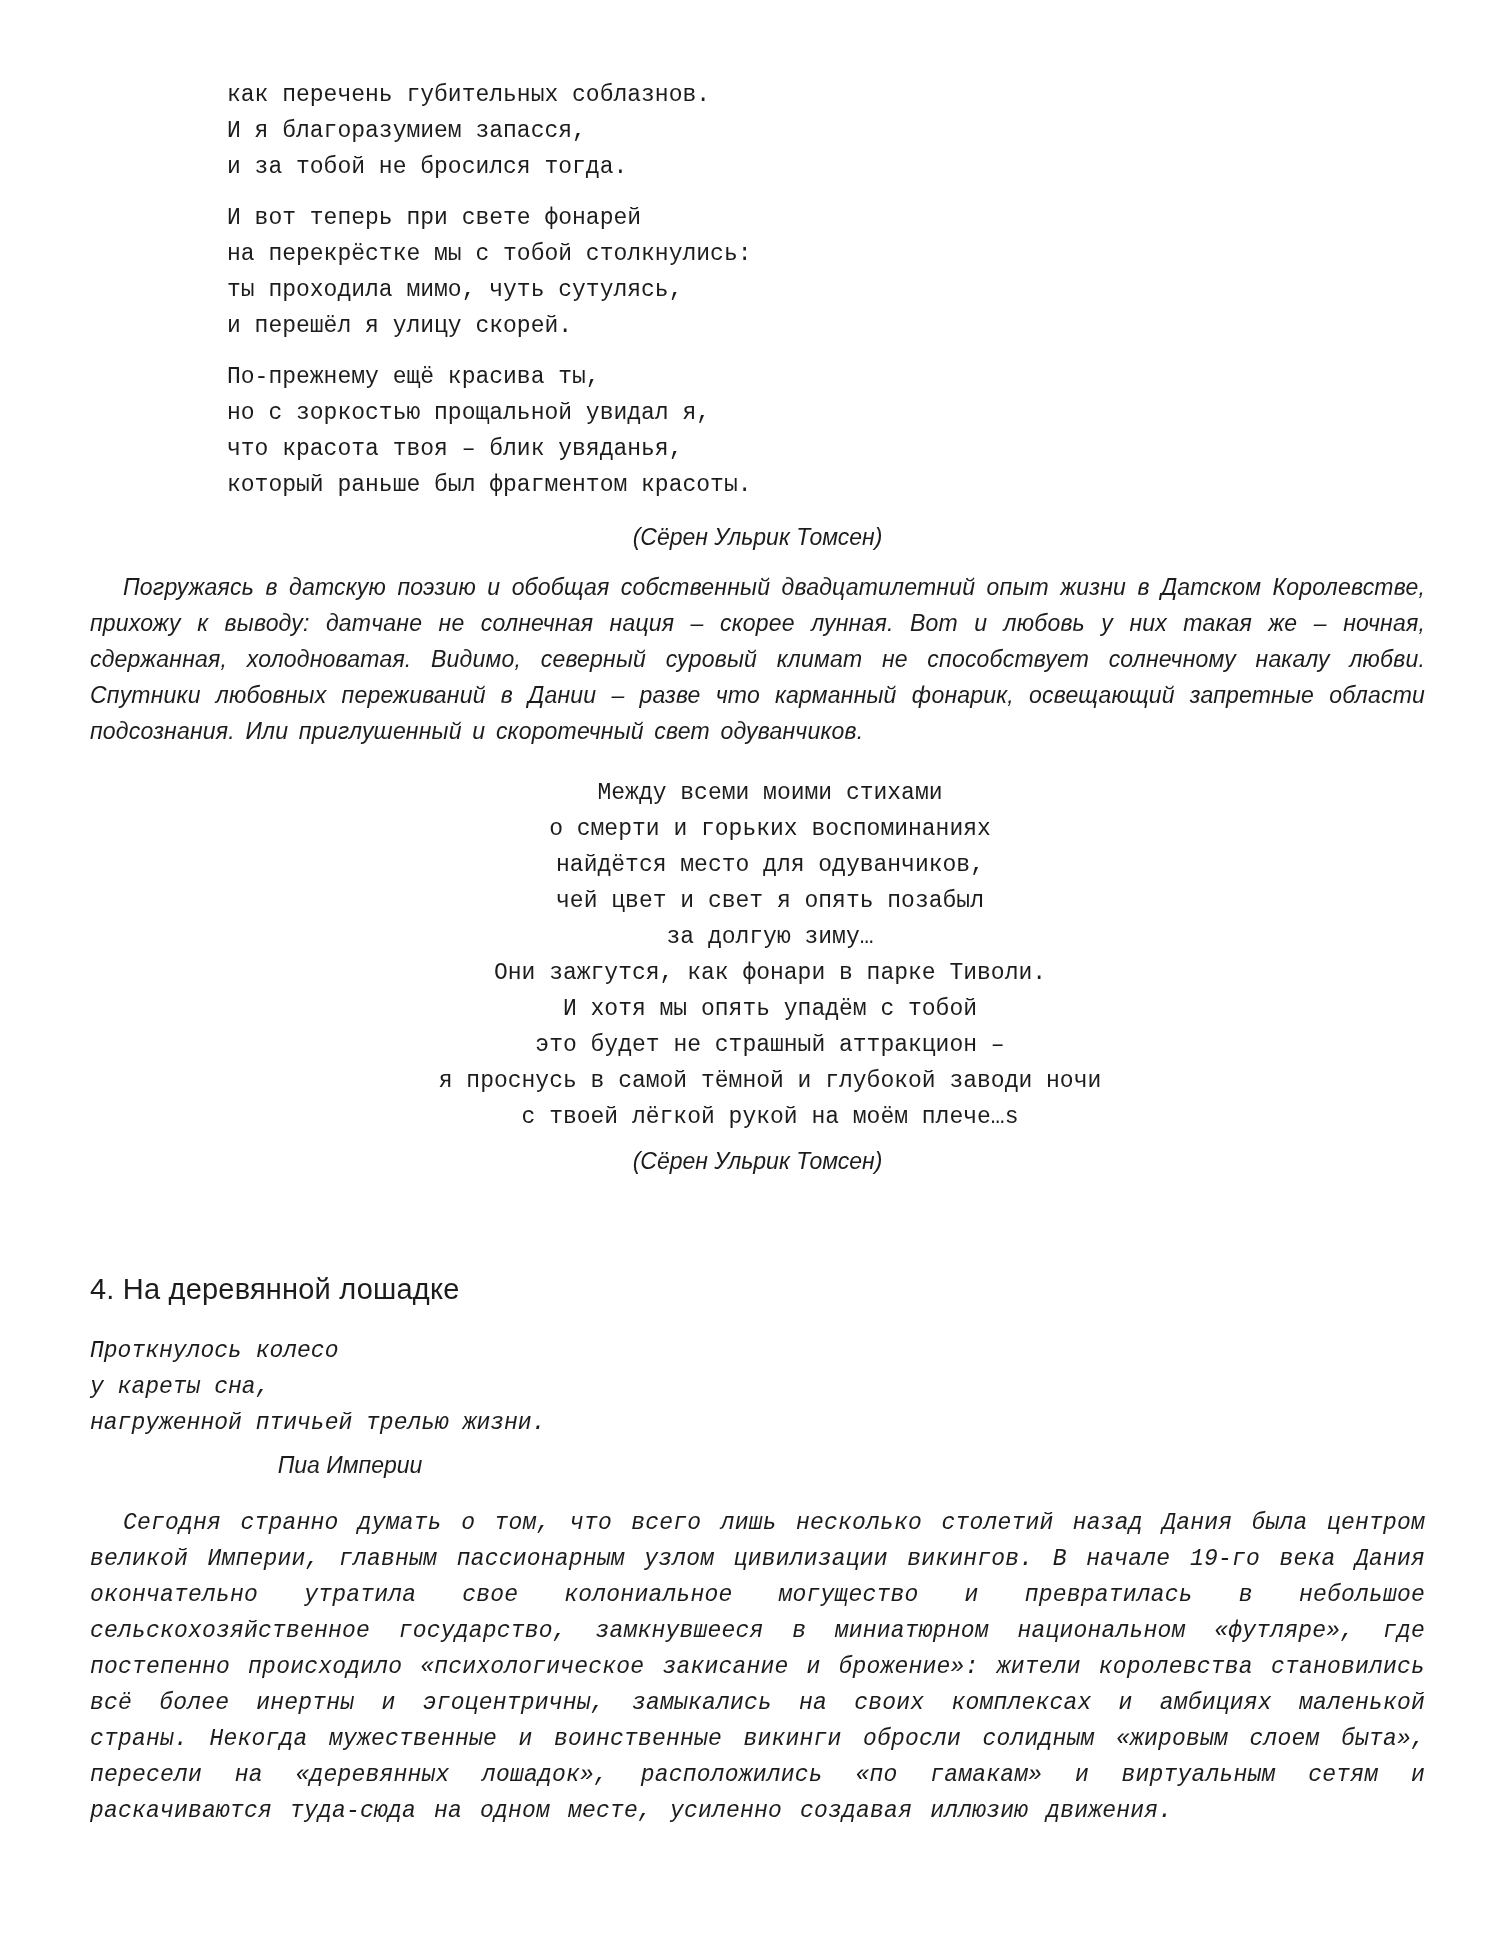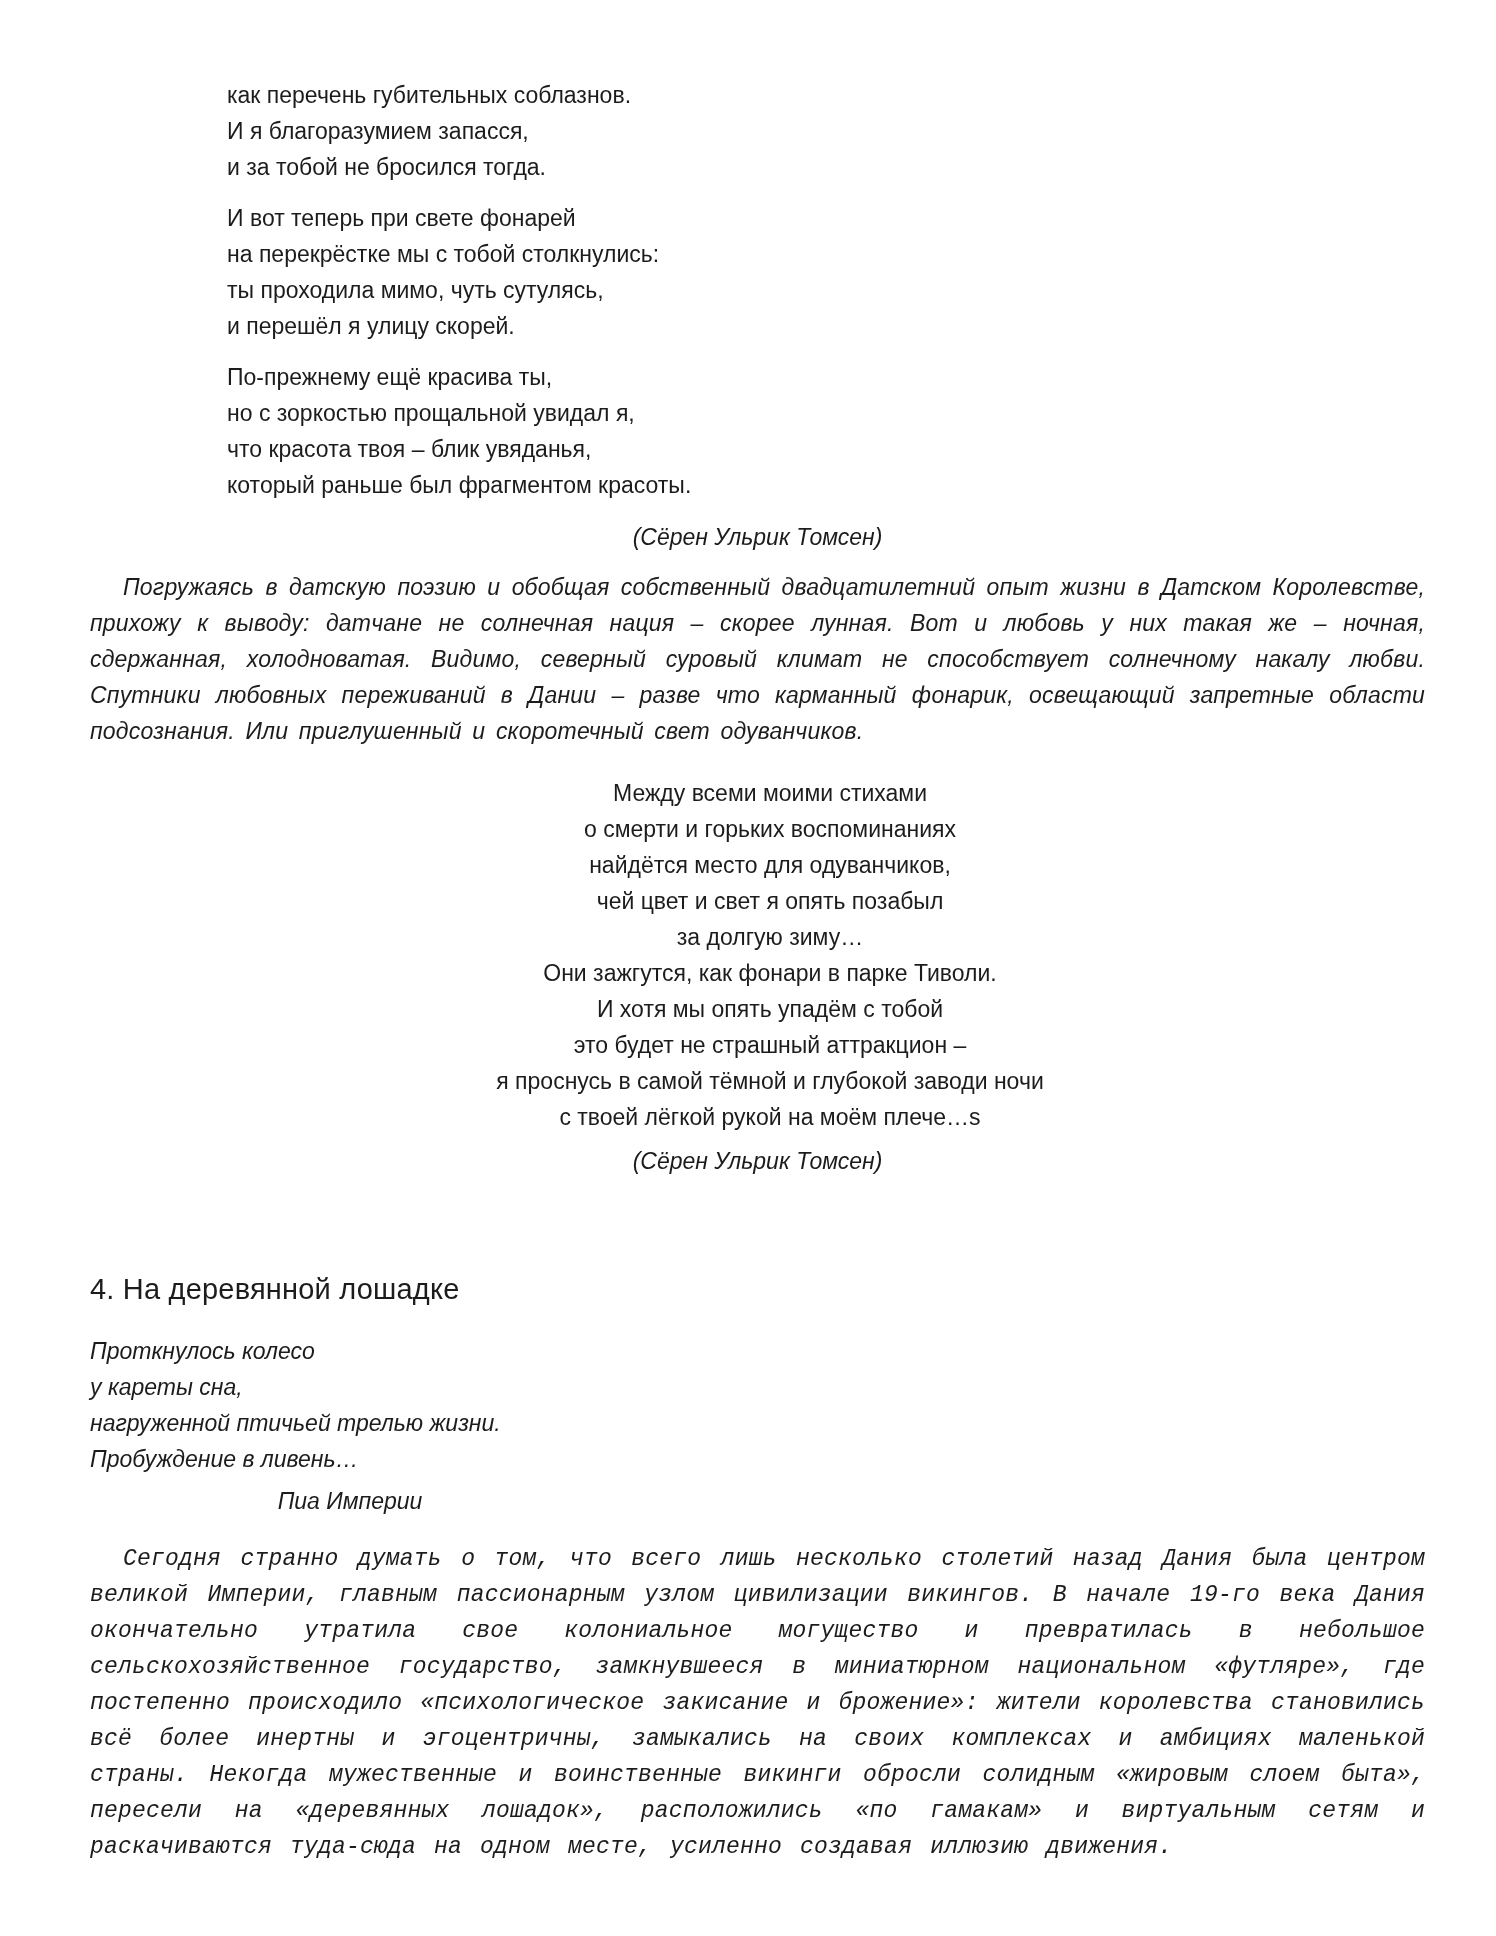--- a/index.html
+++ b/index.html
@@ -16,21 +16,21 @@
     background: #ffffff;
     color: #1c1c1c;
     font-family: "Liberation Sans", sans-serif;
     font-size: 23px;
     line-height: 36px;
     overflow: hidden;
   }
   .poem-1 { margin-left: 137px; }
   .poem-1 .stanza { margin-bottom: 15px; }
   .poem-1 .stanza:last-child { margin-bottom: 0; }
-  .poem-line { white-space: pre; }
+  .poem-line { white-space: pre; font-family: Liberation Mono, monospace; }
   .attribution {
     font-style: italic;
     text-align: center;
   }
   .attr-1 { margin-top: 16px; }
   .attr-2 { margin-top: 8px; }
   .prose {
     margin: 0;
     font-style: italic;
     text-align: justify;
@@ -106,19 +106,18 @@
   </div>
 
   <div class="attribution attr-2">(Сёрен Ульрик Томсен)</div>
 
   <h2 class="heading">4. На деревянной лошадке</h2>
 
   <div class="epigraph">
     <div class="poem-line">Проткнулось колесо</div>
     <div class="poem-line">у кареты сна,</div>
     <div class="poem-line">нагруженной птичьей трелью жизни.</div>
-    <div class="poem-line">Пробуждение в ливень…</div>
     <div class="epigraph-author">Пиа Империи</div>
   </div>
 
   <p class="prose prose-2">Сегодня странно думать о том, что всего лишь несколько столетий назад Дания была центром великой Империи, главным пассионарным узлом цивилизации викингов. В начале 19-го века Дания окончательно утратила свое колониальное могущество и превратилась в небольшое сельскохозяйственное государство, замкнувшееся в миниатюрном национальном «футляре», где постепенно происходило «психологическое закисание и брожение»: жители королевства становились всё более инертны и эгоцентричны, замыкались на своих комплексах и амбициях маленькой страны. Некогда мужественные и воинственные викинги обросли солидным «жировым слоем быта», пересели на «деревянных лошадок», расположились «по гамакам» и виртуальным сетям и раскачиваются туда-сюда на одном месте, усиленно создавая иллюзию движения.</p>
 
 </div>
 
 </body></html>

